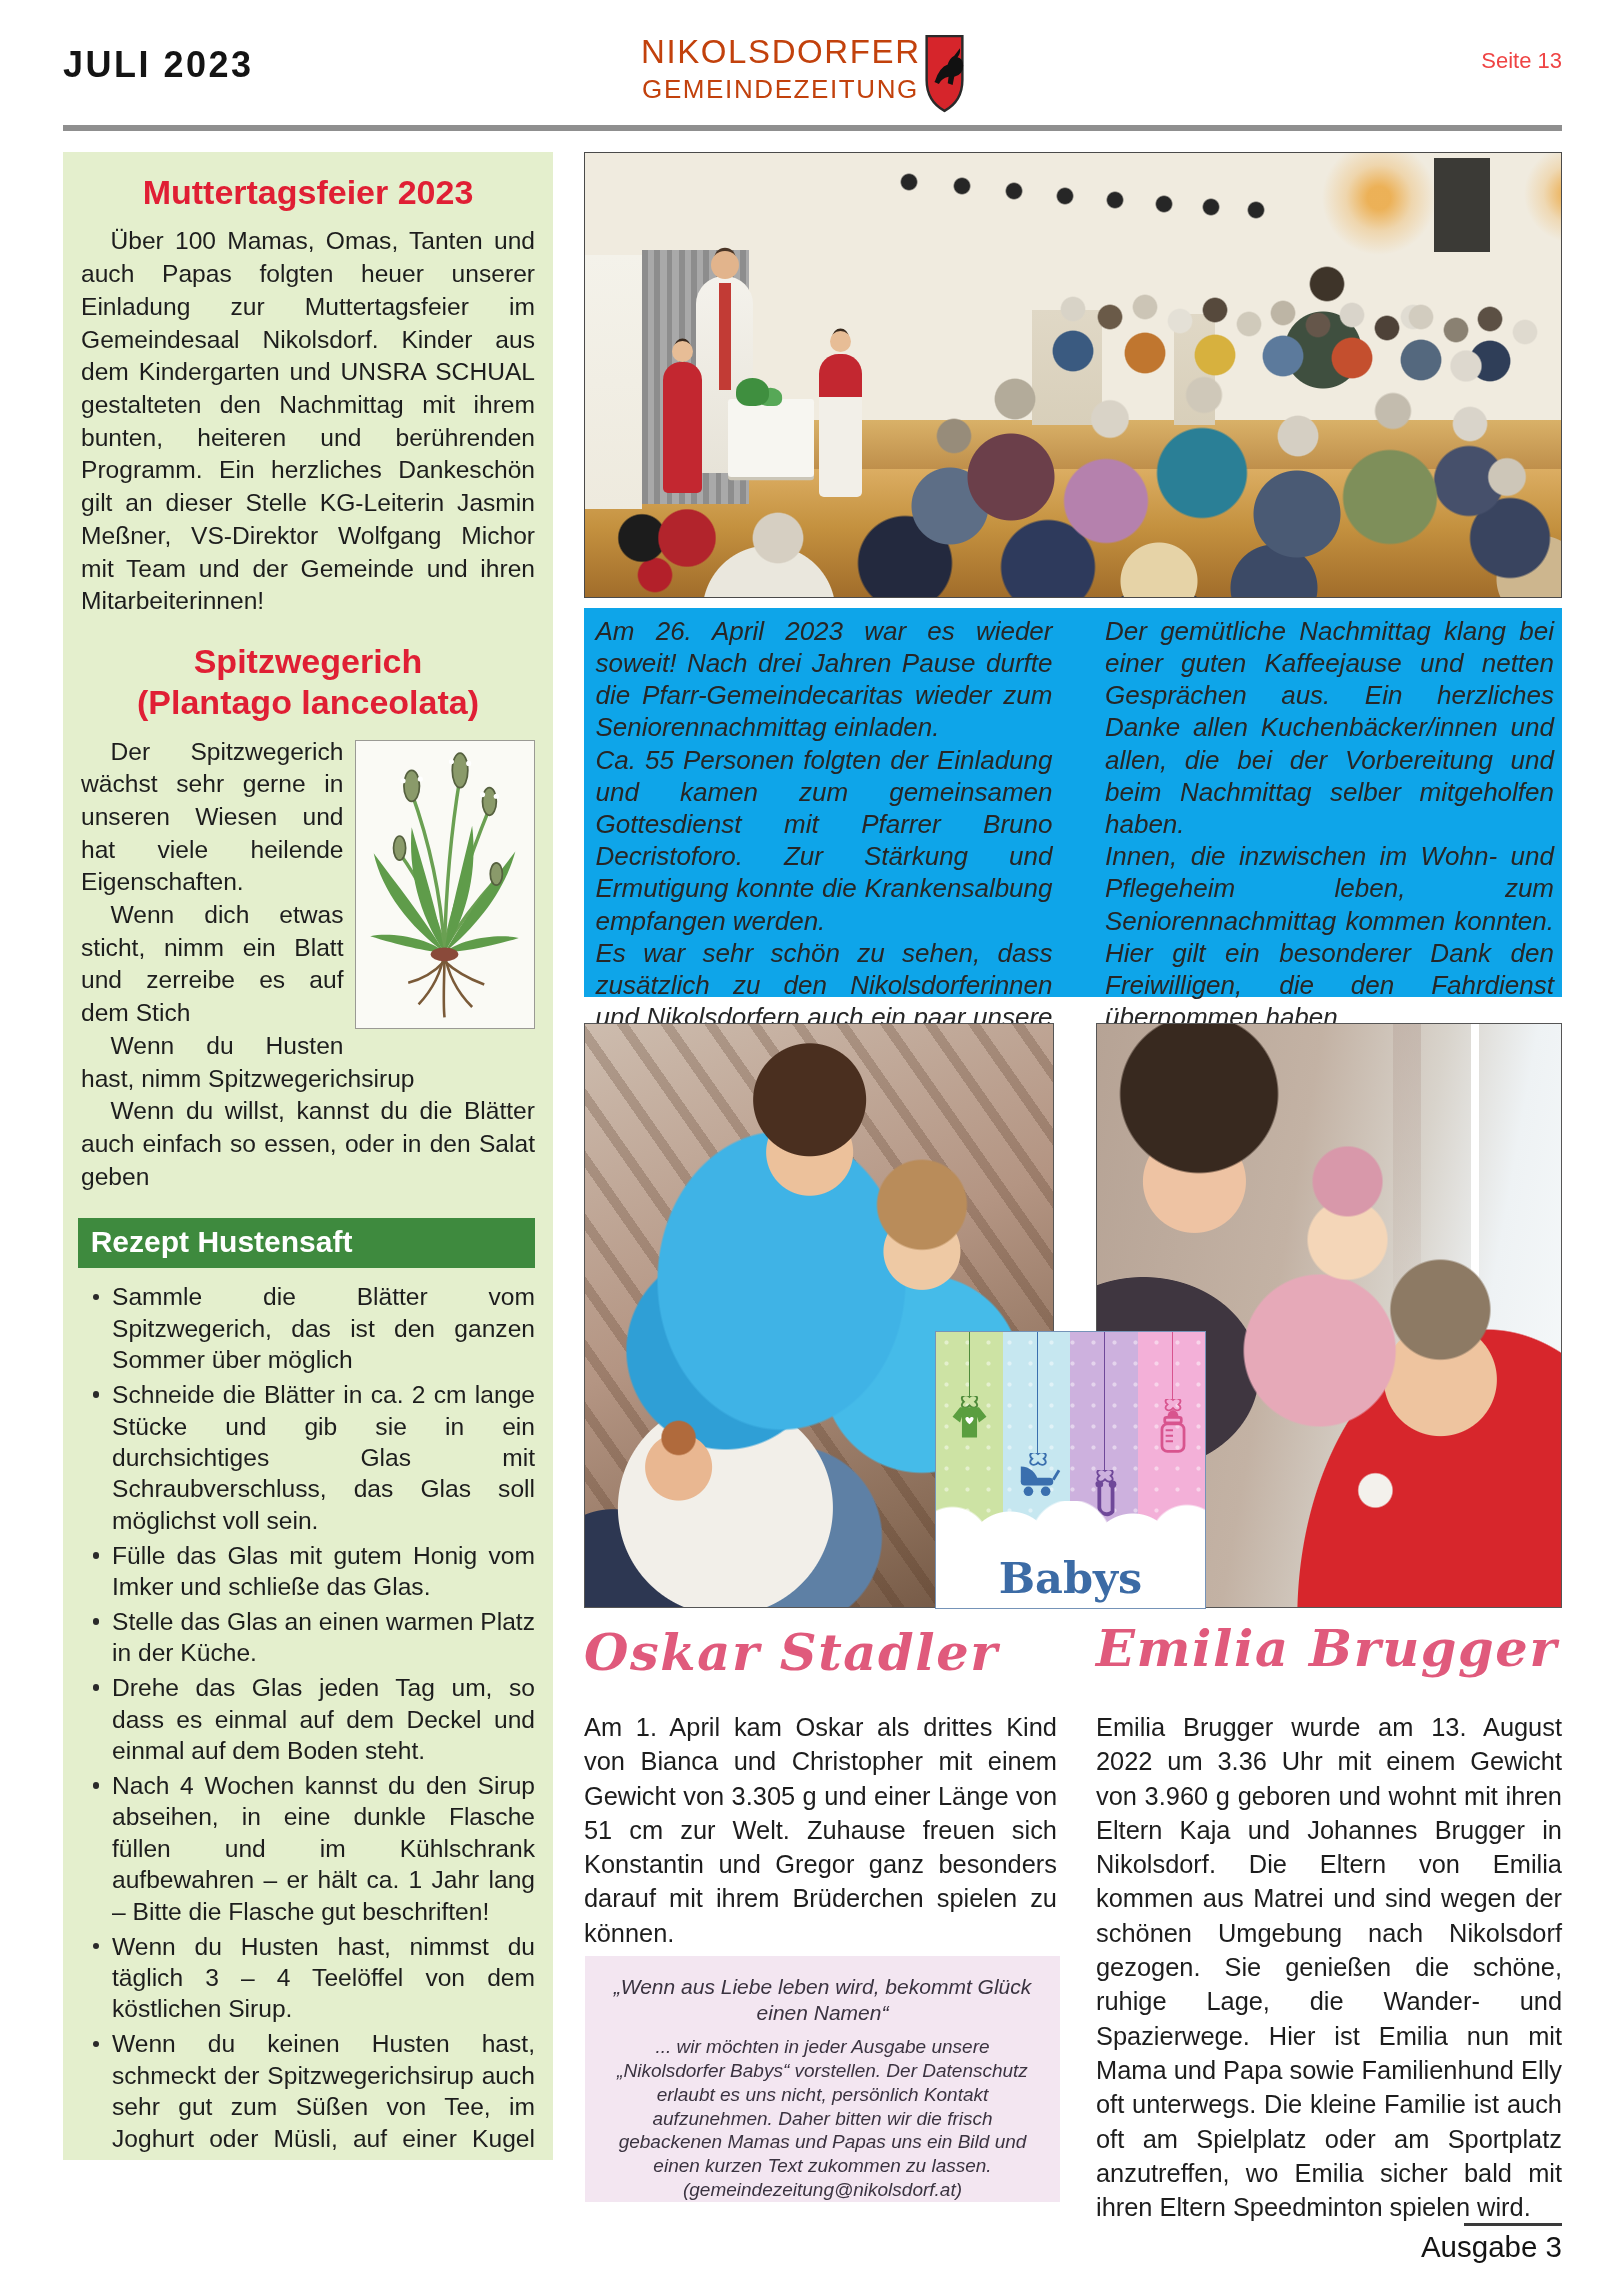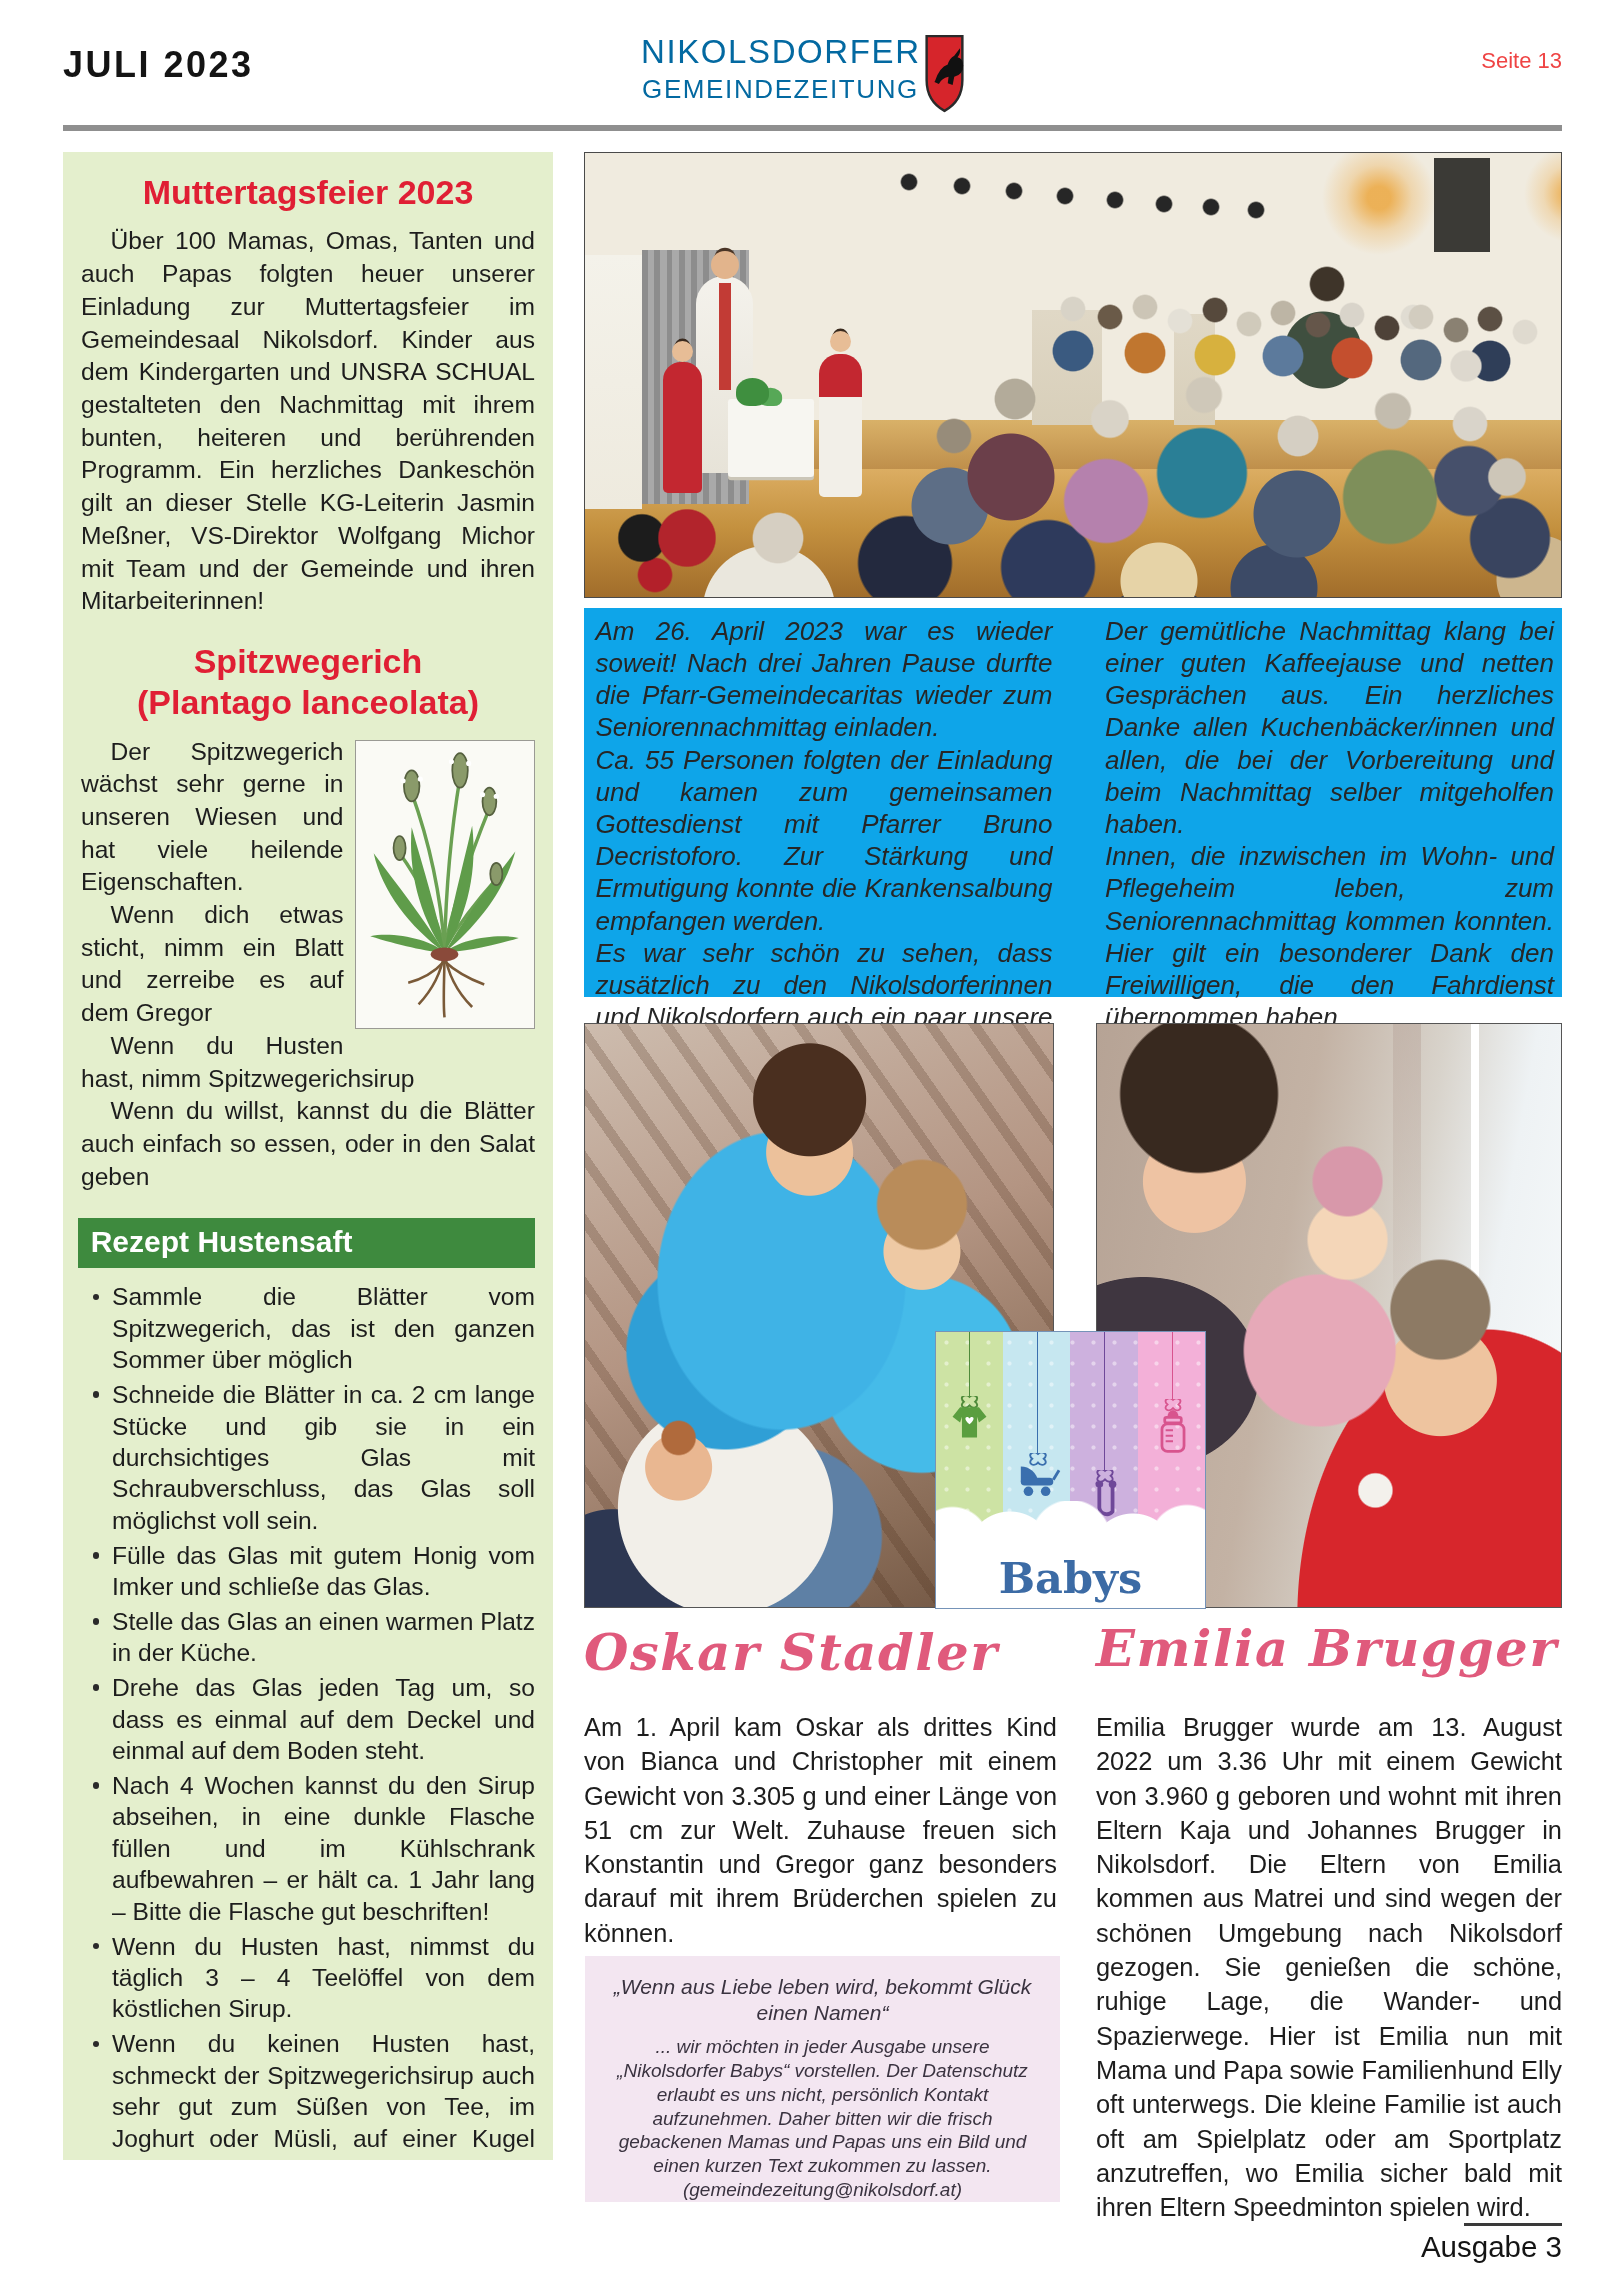--- a/index.html
+++ b/index.html
@@ -1,21 +1,21 @@
 <!DOCTYPE html>
 <html lang="de" style="font-size:13px"><head>
 <meta charset="utf-8">
 <style>
   html,body{margin:0;padding:0;background:#ffffff;}
   body{font-family:"Liberation Sans","DejaVu Sans",sans-serif;color:#1d1d1d;}
   .page{position:relative;width:1623px;height:2295px;background:#fff;overflow:hidden;}
 
   
   .issue-date{position:absolute;left:63px;top:44px;font-size:36px;font-weight:600;letter-spacing:2.5px;color:#141414;}
-  .masthead{position:absolute;left:641px;top:33px;width:279px;text-align:center;color:#0369a1;}
+  .masthead{position:absolute;left:641px;top:33px;width:279px;text-align:center;color:#c2410c;}
   .masthead .l1{font-size:33px;letter-spacing:1.6px;font-weight:400;}
   .masthead .l2{font-size:26px;letter-spacing:1.6px;font-weight:400;margin-top:3.3px;}
   .crest{position:absolute;left:925px;top:34px;width:39px;height:79px;}
   .page-label{position:absolute;right:61px;top:48px;font-size:22px;color:#ef4444;}
   .rule{position:absolute;left:63px;top:125px;width:1499px;height:5.7px;background:#8f8f8f;}
 
   
   .leftcol{position:absolute;left:63px;top:152px;width:490px;height:2008px;background:#e4efcd;box-sizing:border-box;padding:19.7px 18px;overflow:hidden;}
   .red-title{color:#e01f34;font-size:34px;font-weight:bold;text-align:center;line-height:1.2;margin:0 0 13px 0;}
   .red-title.second{margin-top:23px;}
@@ -276,21 +276,21 @@
             <path d="M100,245 C96,270 84,290 70,305"></path>
             <path d="M100,245 C104,272 116,292 132,308"></path>
             <path d="M100,245 C100,275 98,300 100,320"></path>
             <path d="M100,255 C88,268 74,276 58,280"></path>
             <path d="M100,255 C114,268 130,276 146,282"></path>
           </g>
           <ellipse cx="100" cy="247" rx="16" ry="8" fill="#8a4a3a"></ellipse>
         </svg>
       </div>
       <p class="body">Der Spitzwegerich wächst sehr gerne in unseren Wiesen und hat viele heilende Eigenschaften.</p>
-      <p class="body">Wenn dich etwas sticht, nimm ein Blatt und zerreibe es auf dem Gregor</p>
+      <p class="body">Wenn dich etwas sticht, nimm ein Blatt und zerreibe es auf dem Stich</p>
       <p class="body">Wenn du Husten hast, nimm Spitzwegerichsirup</p>
       <p class="body">Wenn du willst, kannst du die Blätter auch einfach so essen, oder in den Salat geben</p>
     </div>
 
     <div class="recipe-bar">Rezept Hustensaft</div>
     <ul class="recipe">
       <li>Sammle die Blätter vom Spitzwegerich, das ist den ganzen Sommer über möglich</li>
       <li>Schneide die Blätter in ca. 2 cm lange Stücke und gib sie in ein durchsichtiges Glas mit Schraubverschluss, das Glas soll möglichst voll sein.</li>
       <li>Fülle das Glas mit gutem Honig vom Imker und schließe das Glas.</li>
       <li>Stelle das Glas an einen warmen Platz in der Küche.</li>

